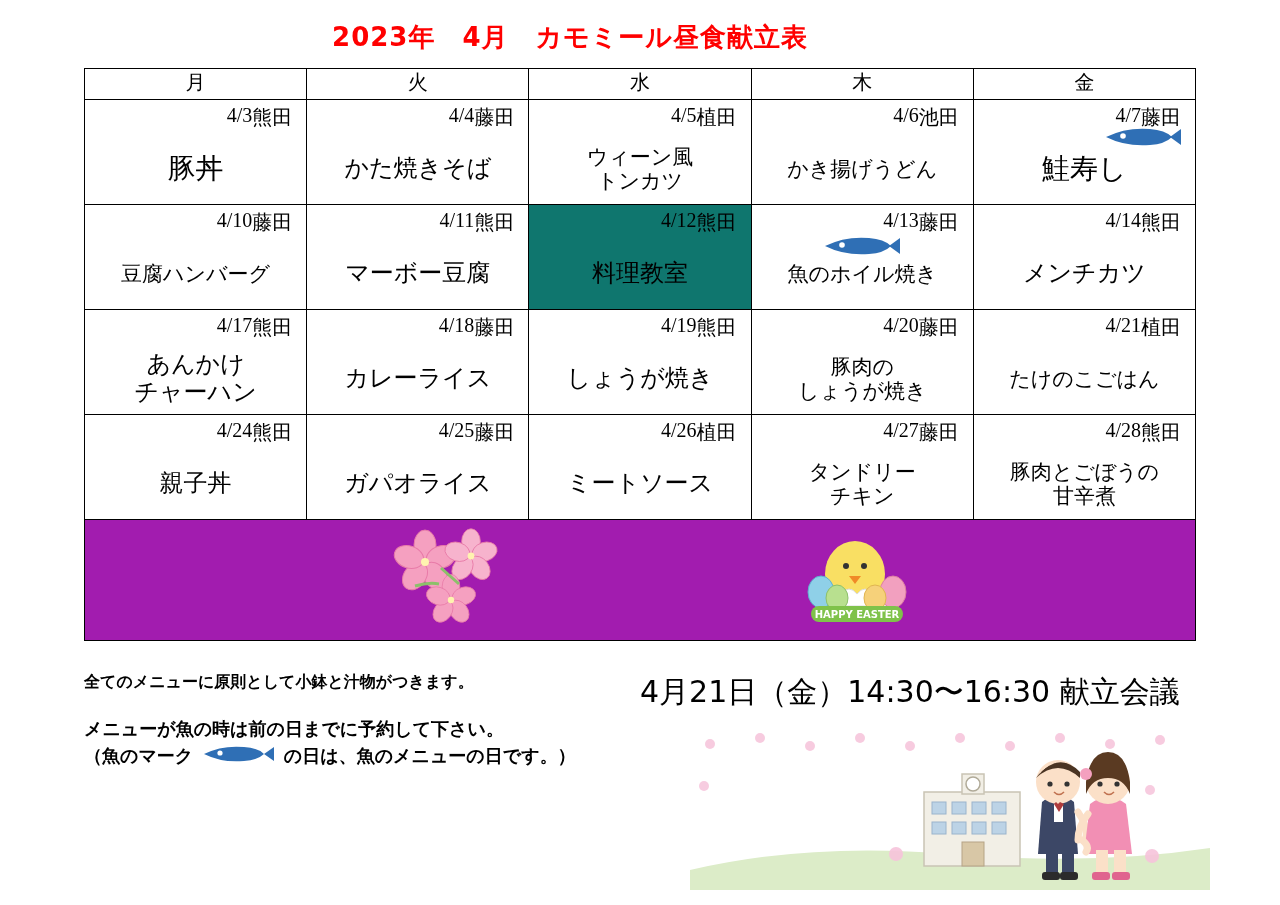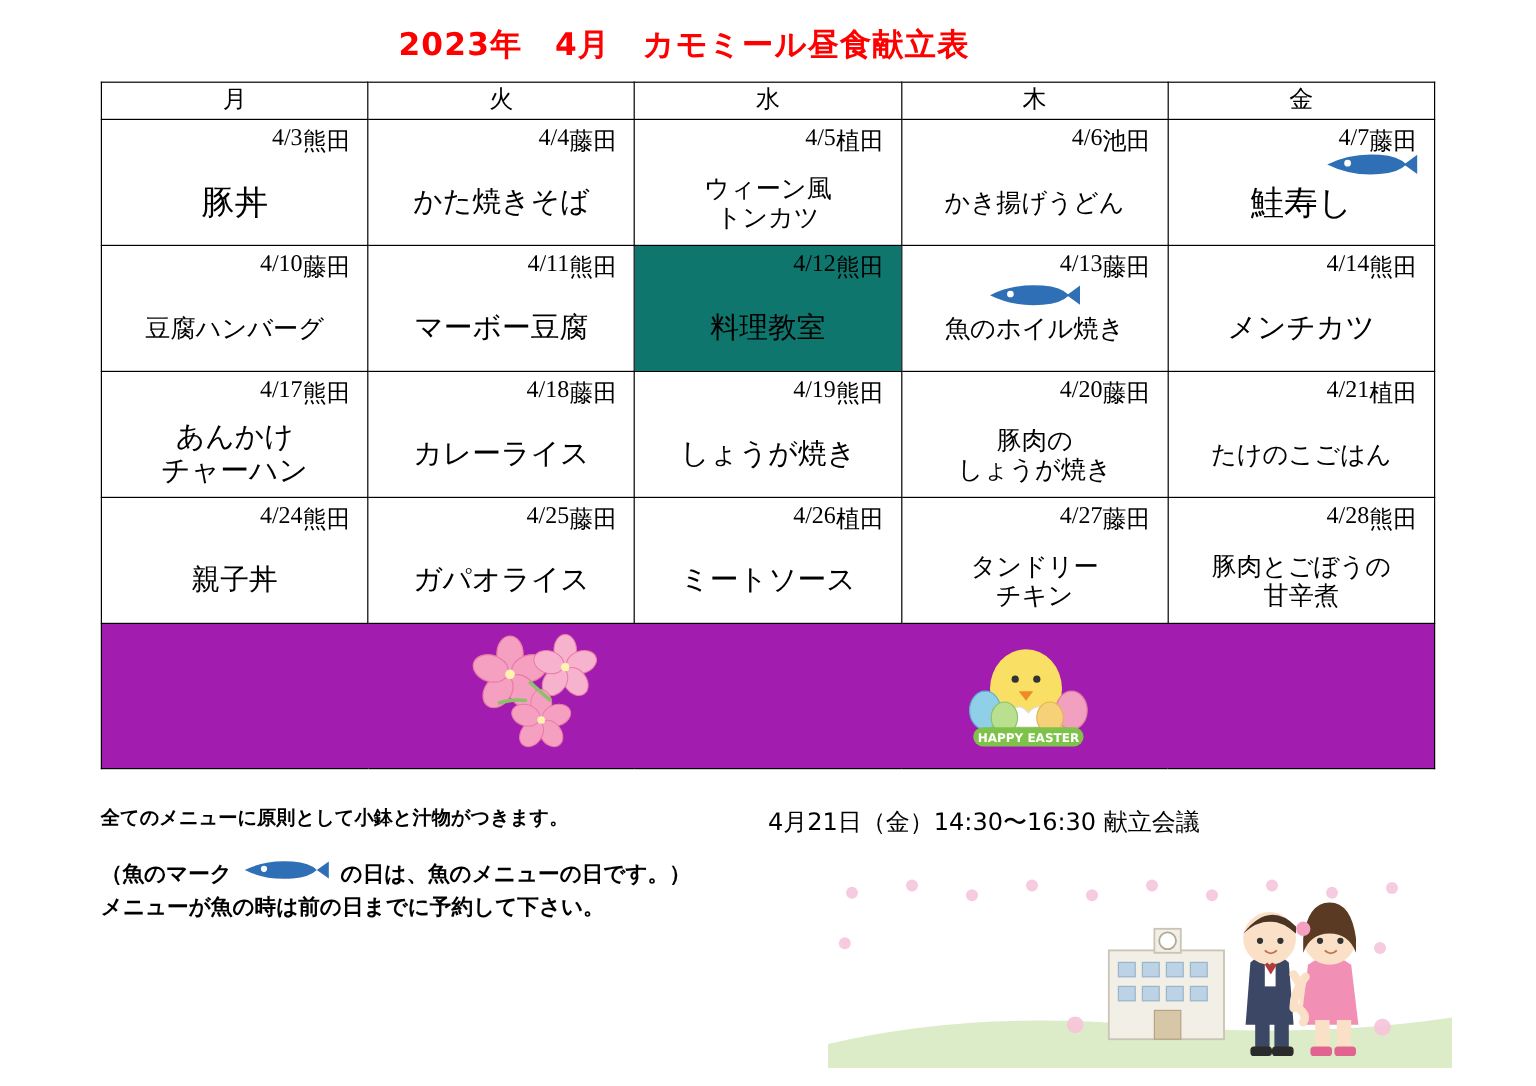--- a/index.html
+++ b/index.html
@@ -127,21 +127,21 @@
     font-size: 18px;
     font-weight: bold;
     color: #ff0000;
     line-height: 1.55;
     margin-top: 26px;
   }
   .meeting {
     position: absolute;
     left: 640px;
     top: 672px;
-    font-size: 20px;
+    font-size: 30px;
     color: #000;
     font-family: "DejaVu Sans", sans-serif;
     white-space: nowrap;
   }
   .fish-inline {
     display: inline-block;
     vertical-align: middle;
     margin: 0 2px;
   }
   .kids-art {
@@ -388,32 +388,32 @@
             <text x="82" y="88" font-size="10" font-family="'DejaVu Sans',sans-serif" fill="#ffffff" text-anchor="middle" font-weight="bold">HAPPY EASTER</text>
           </svg>
         </span>
       </td>
     </tr>
   </tfoot>
 </table>
 
 <div class="notes">
   <div class="note-black-bold">全てのメニューに原則として小鉢と汁物がつきます。</div>
+  <div class="note-line">メニューが魚の時は前の日までに予約して下さい。</div>
   <div class="note-line">
     <span>（魚のマーク</span>
     <span class="fish-inline">
       <svg width="74" height="20" viewBox="0 0 74 20">
         <path d="M2 10 q18 -9 40 -7 q14 1 20 7 q-6 6 -20 7 q-22 2 -40 -7 Z" fill="#2f6fb5"></path>
         <path d="M62 10 l10 -7 l0 14 Z" fill="#2f6fb5"></path>
         <circle cx="18" cy="9" r="2.6" fill="#ffffff"></circle>
       </svg>
     </span>
     <span>の日は、魚のメニューの日です。）</span>
   </div>
-  <div class="note-line">メニューが魚の時は前の日までに予約して下さい。</div>
 </div>
 
 <div class="meeting">4月21日（金）14:30〜16:30 献立会議</div>
 
 <div class="kids-art">
   <svg width="520" height="160" viewBox="0 0 520 160">
     <g fill="#f6c3da" opacity="0.85">
       <circle cx="20" cy="14" r="5"></circle>
         <circle cx="70" cy="8" r="5"></circle>
         <circle cx="120" cy="16" r="5"></circle>

